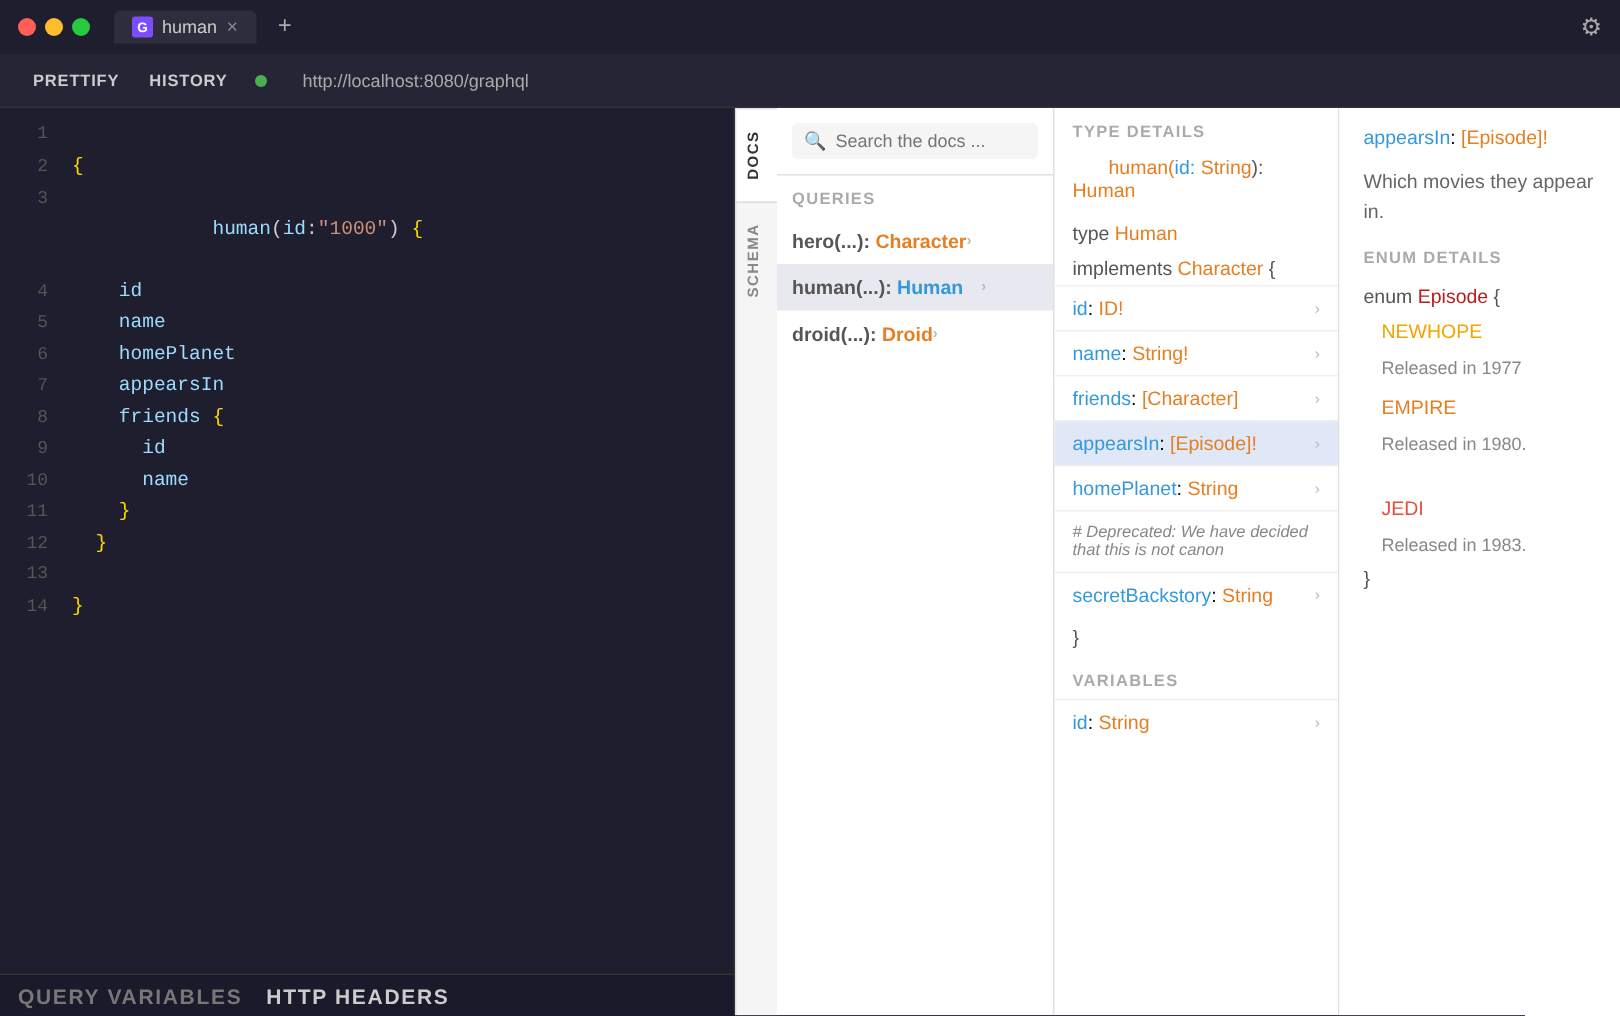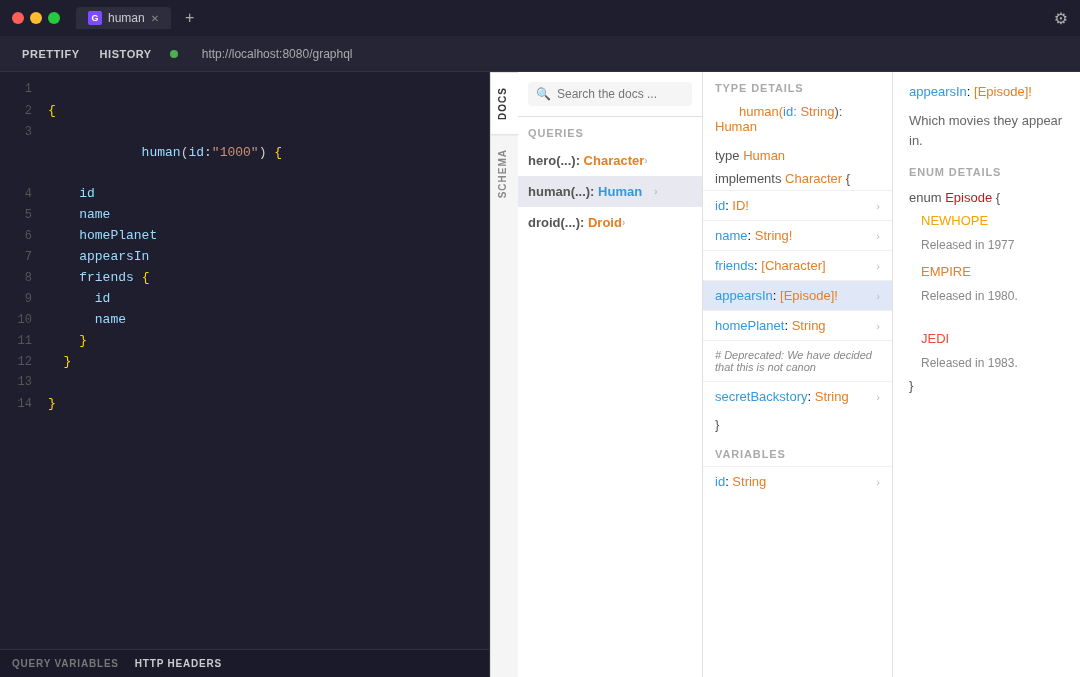--- a/index.html
+++ b/index.html
@@ -113,21 +113,21 @@
     .editor-bottom {
       height: 28px;
       background: #1a1a2a;
       border-top: 1px solid #333;
       display: flex;
       align-items: center;
       padding: 0 12px;
       gap: 16px;
     }
     .bottom-tab {
-      font-size: 10px;
+      font-size: 14px;
       font-weight: 700;
       letter-spacing: 0.08em;
       color: #777;
       cursor: pointer;
     }
     .bottom-tab.active { color: #ccc; }
 
     
     .docs-panel {
       display: flex;

